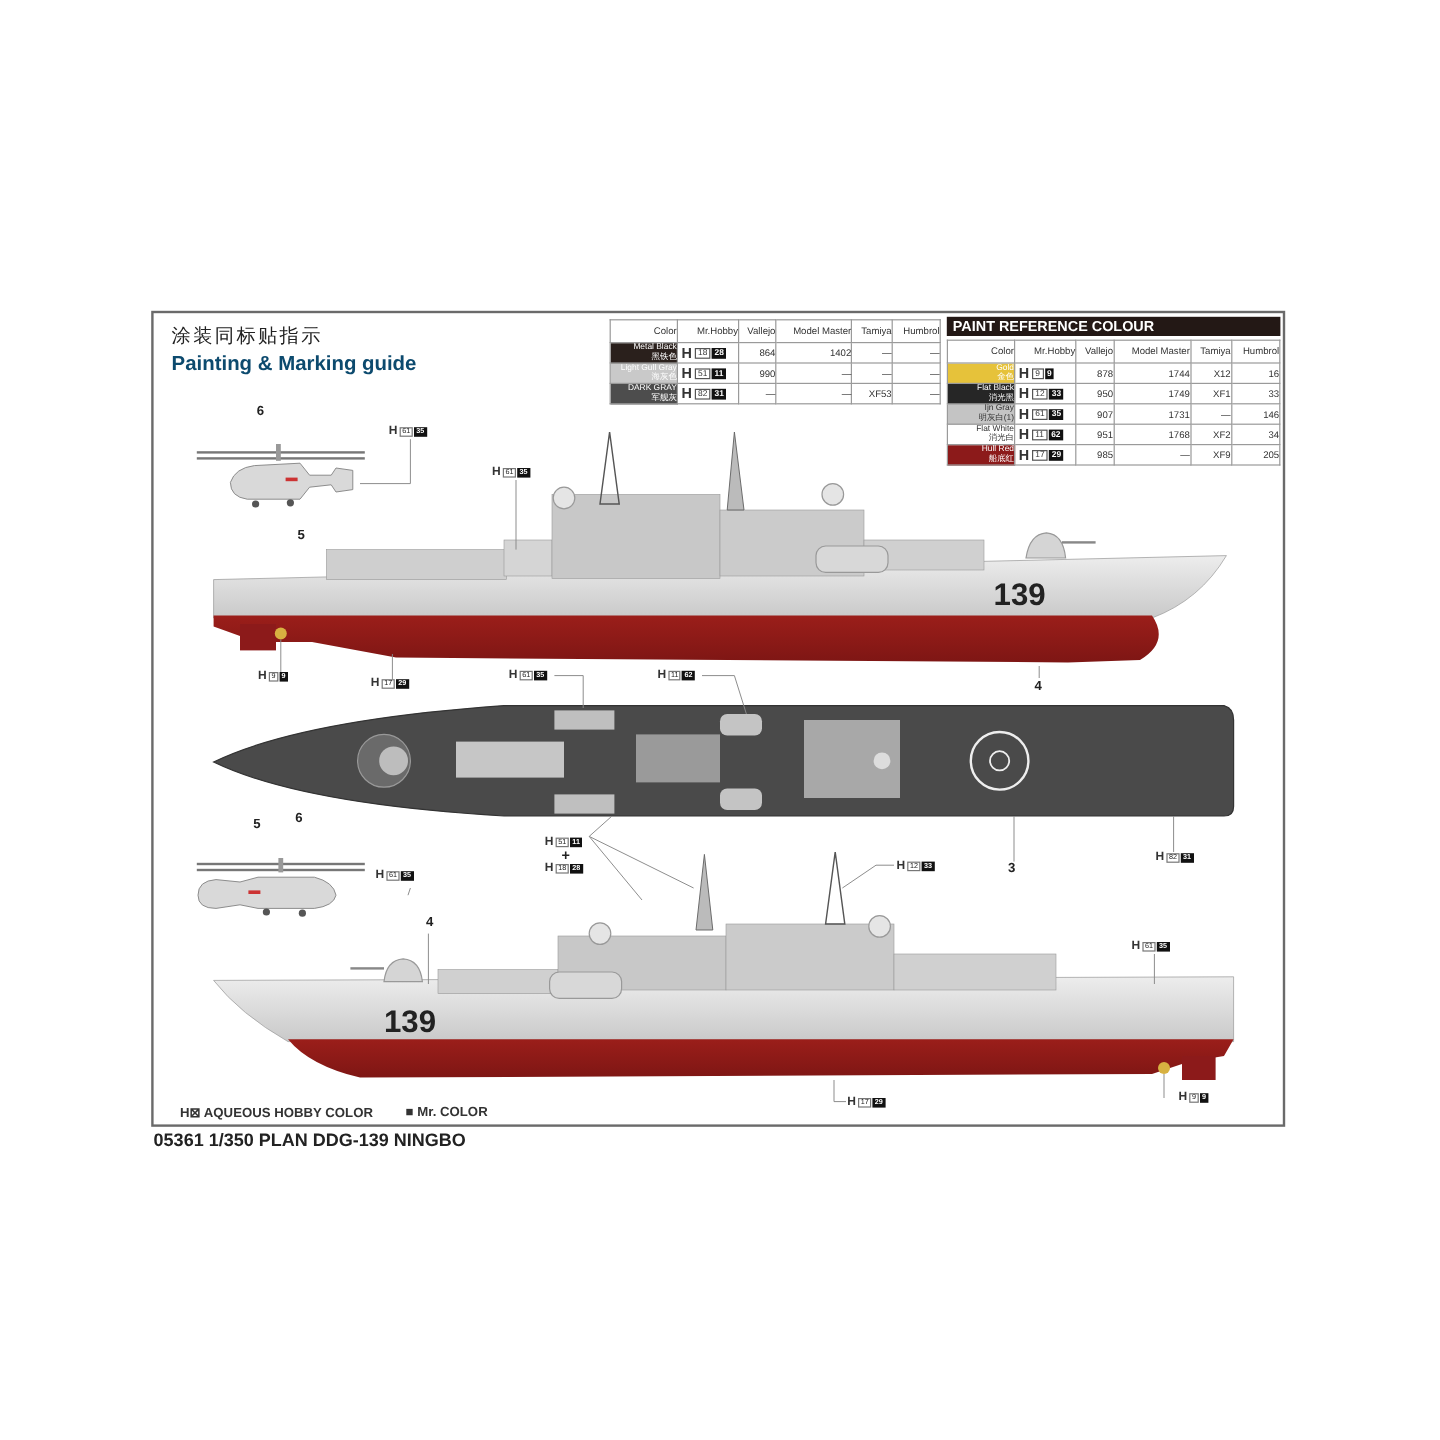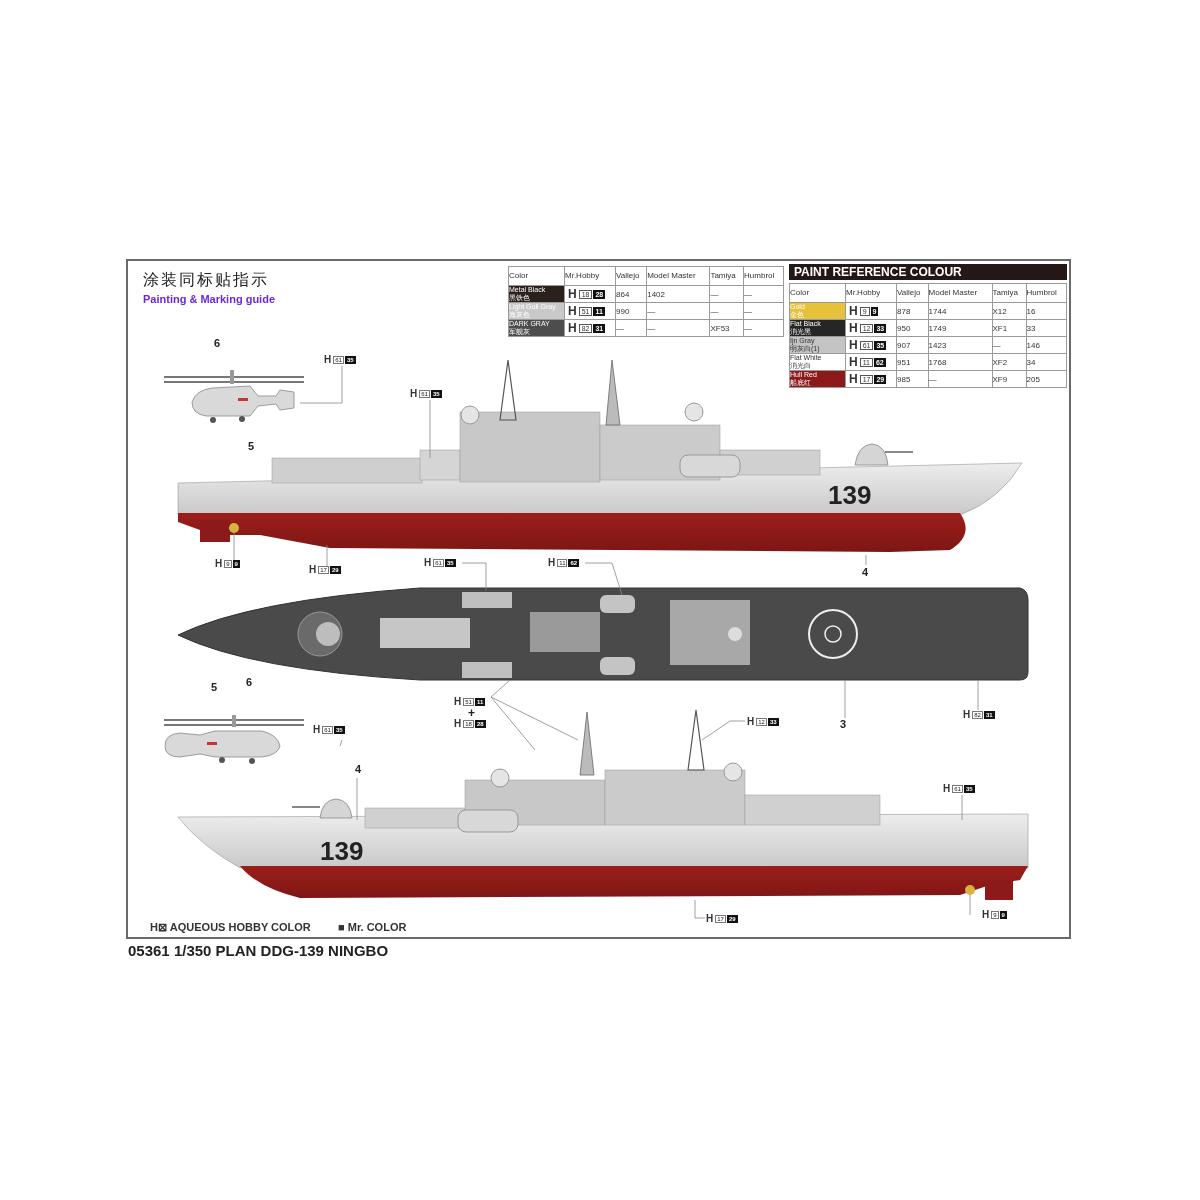--- a/index.html
+++ b/index.html
@@ -1,26 +1,26 @@
 <!DOCTYPE html>
 <html><head>
 <meta charset="utf-8">
 <style>
   html, body { margin:0; padding:0; background:#ffffff; }
   body { width:1200px; height:1200px; position:relative; overflow:hidden;
          font-family:"Liberation Sans", sans-serif; color:#222; }
   .frame { position:absolute; left:126px; top:259px; width:945px; height:680px;
            border:2px solid #6a6a6a; box-sizing:border-box; background:#fff; }
   .title-cn { position:absolute; left:143px; top:270px; font-size:16px; font-weight:normal; letter-spacing:2px; color:#222; }
-  .title-en { position:absolute; left:143px; top:293px; font-size:11px; font-weight:bold; color:#6d28d9; }
+  .title-en { position:absolute; left:143px; top:293px; font-size:17px; font-weight:bold; color:#0c4a6e; }
   .product { position:absolute; left:128px; top:942px; font-size:15px; font-weight:bold; color:#222; }
   .legend { position:absolute; top:921px; font-size:11px; font-weight:bold; color:#333; }
 
   table.paint { position:absolute; border-collapse:collapse; font-size:8px; color:#333; background:#fff; }
-  table.paint td, table.paint th { border:1px solid #9a9a9a; text-align:left; padding:0; font-weight:normal; }
+  table.paint td, table.paint th { border:1px solid #9a9a9a; text-align:right; padding:0; font-weight:normal; }
   table.paint th { height:18px; font-size:8px; line-height:8px; }
   table.paint td { height:16px; }
   .swatch { font-size:7px; line-height:8px; }
   .mh { display:flex; align-items:center; justify-content:flex-start; padding-left:3px !important; }
   .mh .h { font-size:12px; font-weight:bold; color:#333; margin-right:2px; }
   .mh .n1 { border:1px solid #555; font-size:7px; padding:0 2px; background:#fff; margin-right:1px; }
   .mh .n2 { background:#111; color:#fff; font-size:7px; font-weight:bold; padding:1px 2px; }
   .ref-header { position:absolute; left:789px; top:264px; width:278px; height:16px; background:#231815;
                 color:#fff; font-size:12px; font-weight:bold; line-height:16px; padding-left:5px; box-sizing:border-box; }
 
@@ -157,21 +157,21 @@
           <div>明灰白(1)</div>
         </td>
         <td>
           <div class="mh">
             <span class="h">H</span>
             <span class="n1">61</span>
             <span class="n2">35</span>
           </div>
         </td>
         <td>907</td>
-        <td>1423</td>
+        <td>1731</td>
         <td>—</td>
         <td>146</td>
       </tr>
       <tr>
         <td class="swatch" style="background:#ffffff;color:#333333;">
           <div>Flat White</div>
           <div>消光白</div>
         </td>
         <td>
           <div class="mh">

